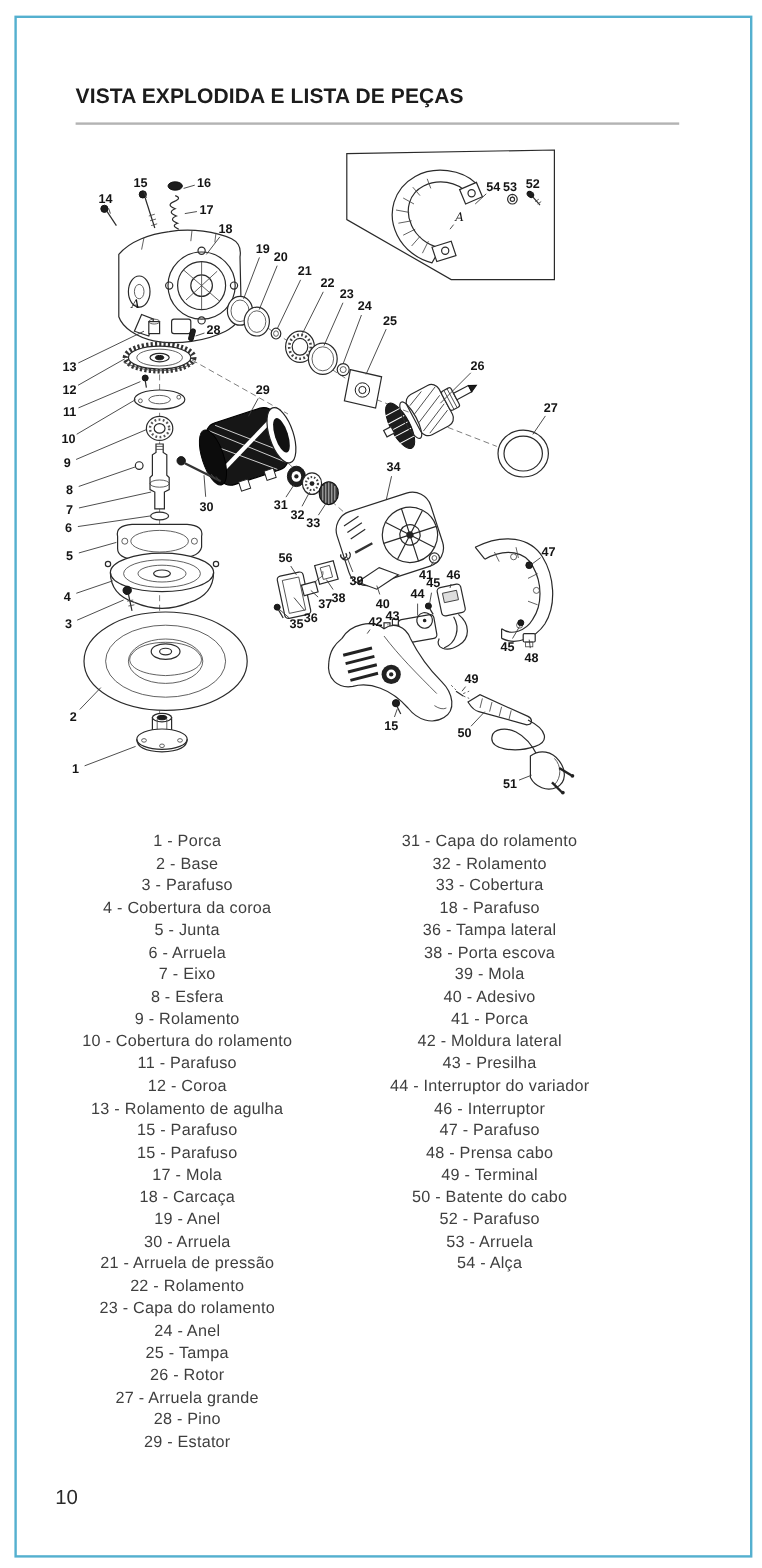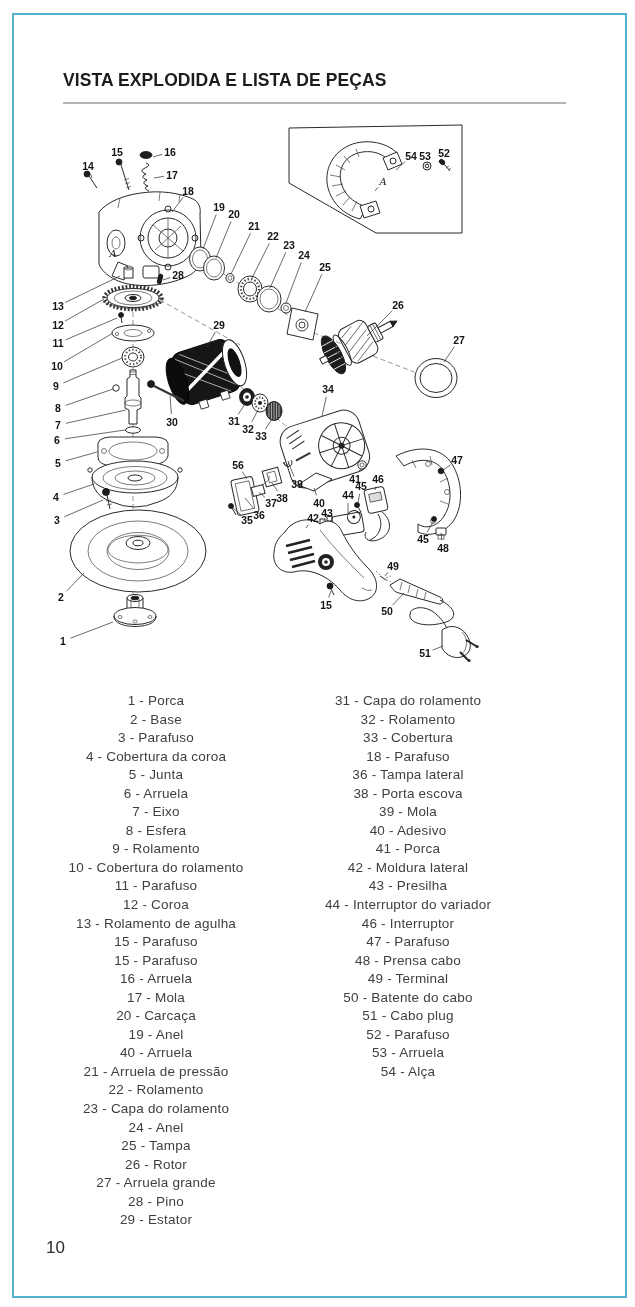--- a/index.html
+++ b/index.html
@@ -450,25 +450,24 @@
         <div class="part-item">6 - Arruela</div>
         <div class="part-item">7 - Eixo</div>
         <div class="part-item">8 - Esfera</div>
         <div class="part-item">9 - Rolamento</div>
         <div class="part-item">10 - Cobertura do rolamento</div>
         <div class="part-item">11 - Parafuso</div>
         <div class="part-item">12 - Coroa</div>
         <div class="part-item">13 - Rolamento de agulha</div>
         <div class="part-item">15 - Parafuso</div>
         <div class="part-item">15 - Parafuso</div>
-        <div class="part-item">16 - Arruela</div>
         <div class="part-item">17 - Mola</div>
-        <div class="part-item">20 - Carcaça</div>
+        <div class="part-item">18 - Carcaça</div>
         <div class="part-item">19 - Anel</div>
-        <div class="part-item">40 - Arruela</div>
+        <div class="part-item">30 - Arruela</div>
         <div class="part-item">21 - Arruela de pressão</div>
         <div class="part-item">22 - Rolamento</div>
         <div class="part-item">23 - Capa do rolamento</div>
         <div class="part-item">24 - Anel</div>
         <div class="part-item">25 - Tampa</div>
         <div class="part-item">26 - Rotor</div>
         <div class="part-item">27 - Arruela grande</div>
         <div class="part-item">28 - Pino</div>
         <div class="part-item">29 - Estator</div>
       </div>
@@ -483,21 +482,20 @@
         <div class="part-item">40 - Adesivo</div>
         <div class="part-item">41 - Porca</div>
         <div class="part-item">42 - Moldura lateral</div>
         <div class="part-item">43 - Presilha</div>
         <div class="part-item">44 - Interruptor do variador</div>
         <div class="part-item">46 - Interruptor</div>
         <div class="part-item">47 - Parafuso</div>
         <div class="part-item">48 - Prensa cabo</div>
         <div class="part-item">49 - Terminal</div>
         <div class="part-item">50 - Batente do cabo</div>
-        <div class="part-item">51 - Cabo plug</div>
         <div class="part-item">52 - Parafuso</div>
         <div class="part-item">53 - Arruela</div>
         <div class="part-item">54 - Alça</div>
       </div>
   </div>
 
   <div class="page-number">10</div>
 </div>
 
 </body></html>

